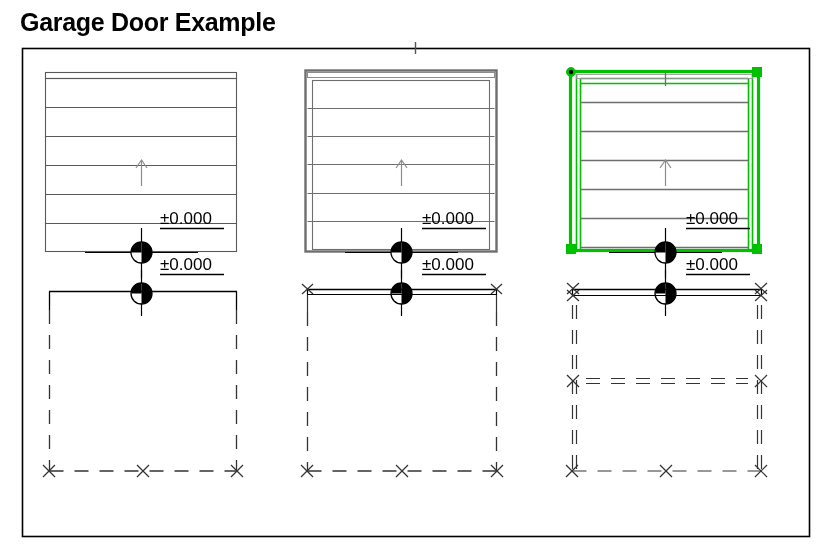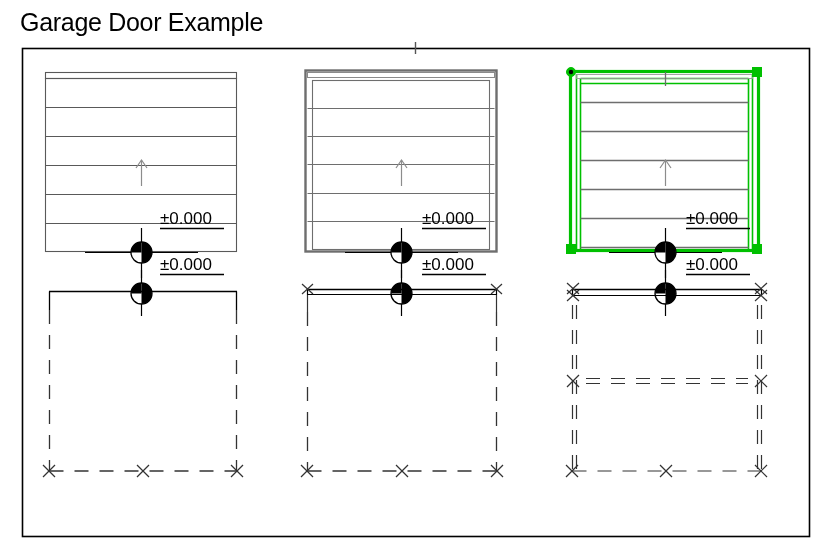--- a/index.html
+++ b/index.html
@@ -18,21 +18,21 @@
     position: relative;
     width: 831px;
     height: 559px;
     background: #ffffff;
   }
   #page-title {
     position: absolute;
     left: 20px;
     top: 8px;
     font-size: 25px;
-    font-weight: normal;
+    font-weight: bold;
     letter-spacing: -0.3px;
     color: #000000;
     white-space: nowrap;
   }
   #drawing-canvas {
     position: absolute;
     left: 0;
     top: 0;
     width: 831px;
     height: 559px;

